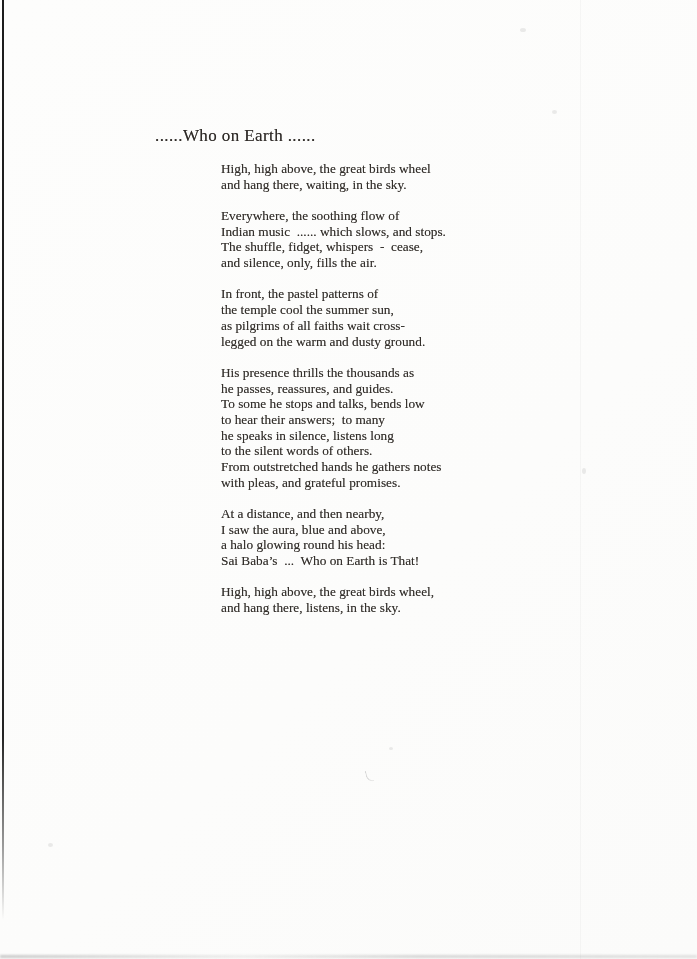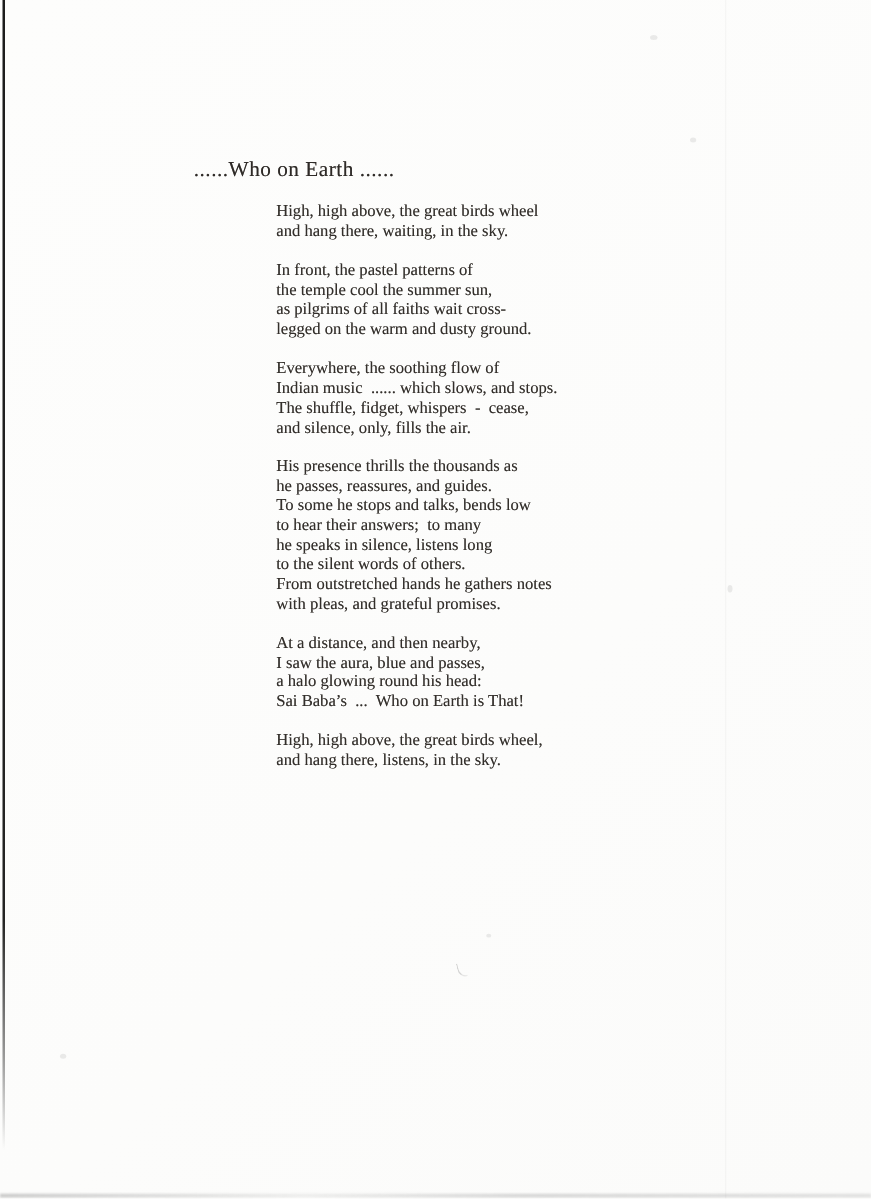--- a/index.html
+++ b/index.html
@@ -110,37 +110,37 @@
   <div class="speck s3"></div>
   <div class="speck s4"></div>
   <div class="speck s5"></div>
   <div class="curl-mark"></div>
 
   <h1 class="poem-title">......Who on Earth ......</h1>
 
   <div class="poem-body">
     <p>High, high above, the great birds wheel
 and hang there, waiting, in the sky.</p>
+    <p>Everywhere, the soothing flow of
+Indian music  ...... which slows, and stops.
+The shuffle, fidget, whispers  -  cease,
+and silence, only, fills the air.</p>
     <p>In front, the pastel patterns of
 the temple cool the summer sun,
 as pilgrims of all faiths wait cross-
 legged on the warm and dusty ground.</p>
-    <p>Everywhere, the soothing flow of
-Indian music  ...... which slows, and stops.
-The shuffle, fidget, whispers  -  cease,
-and silence, only, fills the air.</p>
     <p>His presence thrills the thousands as
 he passes, reassures, and guides.
 To some he stops and talks, bends low
 to hear their answers;  to many
 he speaks in silence, listens long
 to the silent words of others.
 From outstretched hands he gathers notes
 with pleas, and grateful promises.</p>
     <p>At a distance, and then nearby,
-I saw the aura, blue and passes,
+I saw the aura, blue and above,
 a halo glowing round his head:
 Sai Baba’s  ...  Who on Earth is That!</p>
     <p>High, high above, the great birds wheel,
 and hang there, listens, in the sky.</p>
   </div>
 
 </div>
 
 </body></html>

